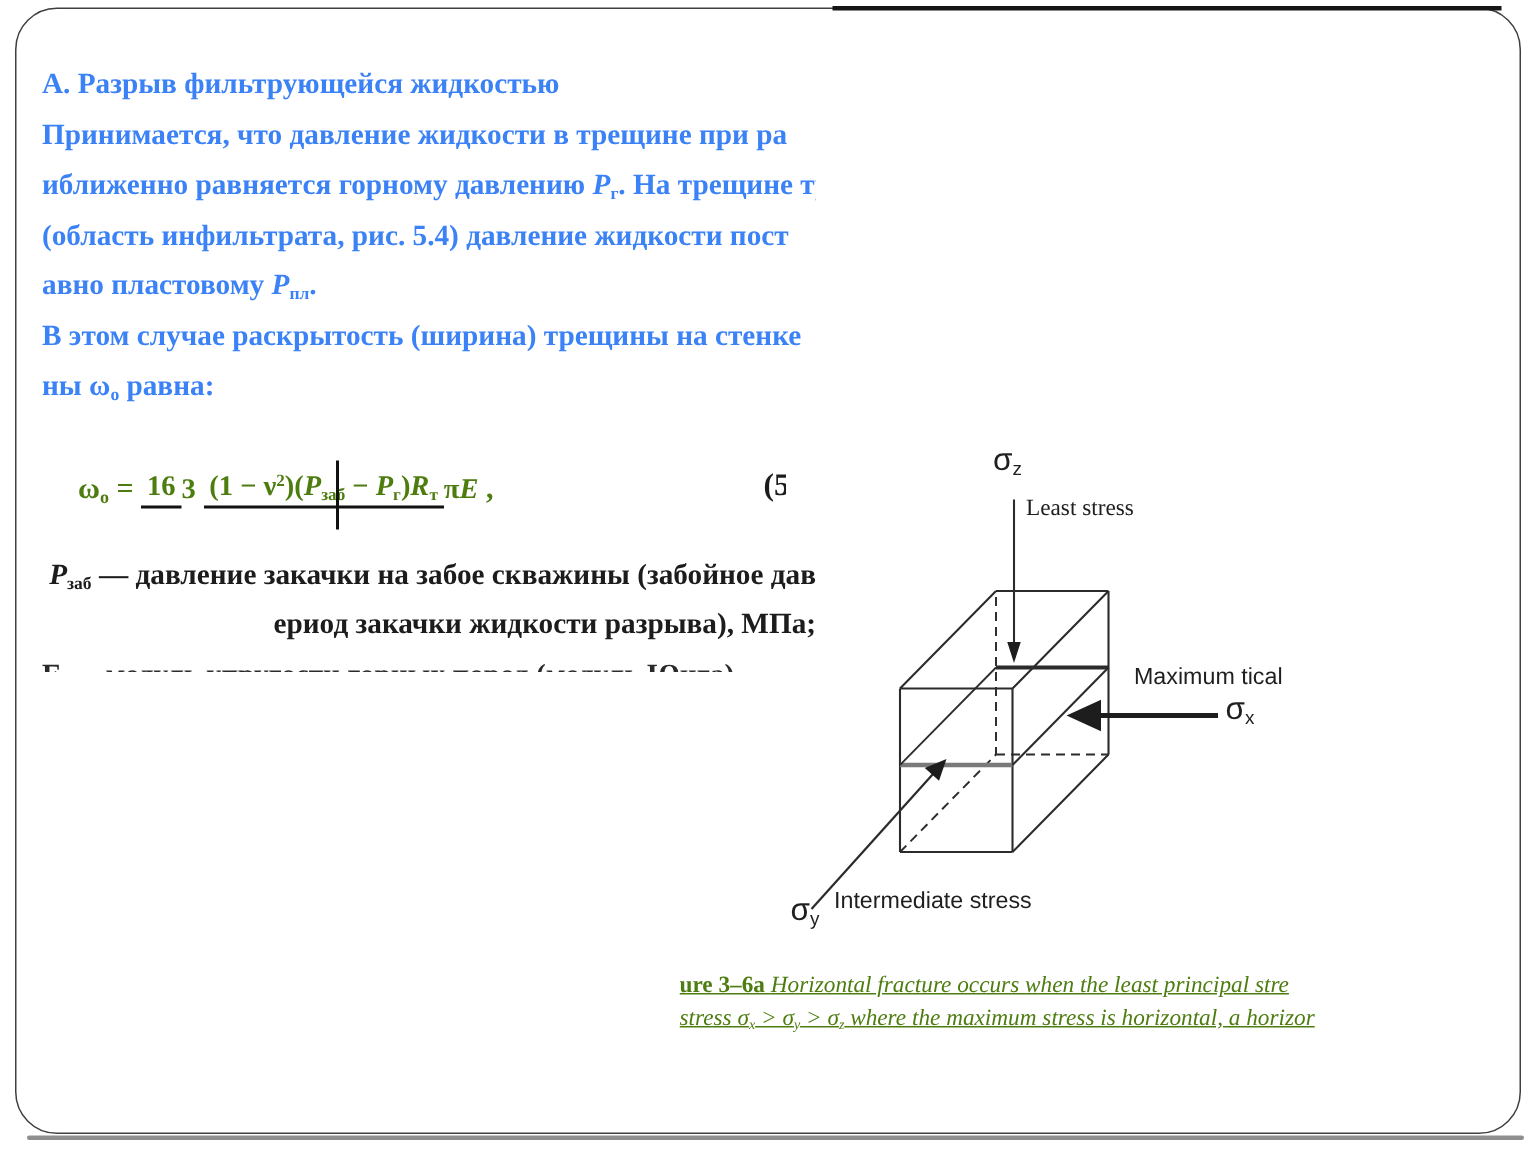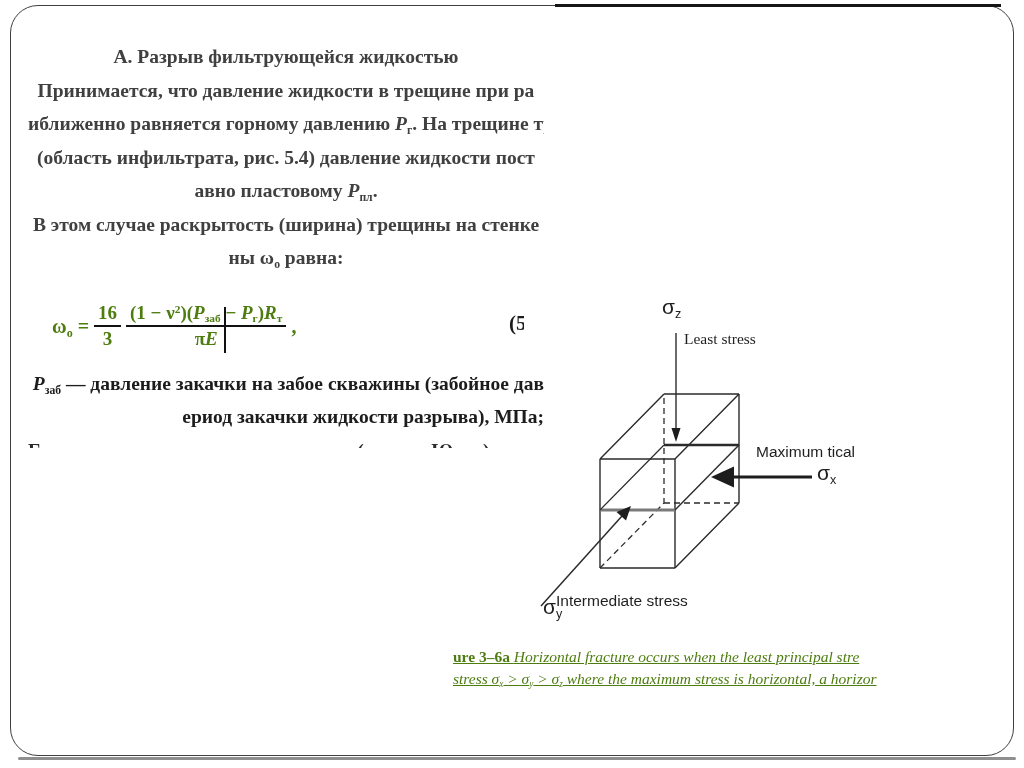--- a/index.html
+++ b/index.html
@@ -11,21 +11,21 @@
   .slide-frame{
     position:absolute;left:10px;top:5px;width:1002px;height:749px;
     border:1.6px solid #3f3f3f;border-radius:28px;background:#ffffff;
   }
   .top-bar{position:absolute;left:555px;top:4px;width:446px;height:3px;background:#161616;}
   .bottom-shadow{position:absolute;left:18px;top:757px;width:998px;height:3px;background:#8f8f8f;border-radius:2px;}
 
   
   .textblock{
     position:absolute;left:28px;top:40px;width:516px;overflow:hidden;
-    font-weight:bold;color:#404040;font-size:19.5px;text-align:center;
+    font-weight:bold;color:#3b82f6;font-size:19.5px;
   }
   .textblock .tline{white-space:nowrap;line-height:33.5px;height:33.5px;}
   .defsblock{
     position:absolute;left:28px;top:367px;width:516px;overflow:hidden;
     font-weight:bold;color:#1c1c1c;font-size:19.5px;
   }
   .defsblock .tline{white-space:nowrap;line-height:33px;height:33px;text-align:right;}
   .clipped-line{
     position:absolute;left:28px;top:440px;width:510px;height:8px;overflow:hidden;
     font-weight:bold;color:#2a2a2a;font-size:19.5px;white-space:nowrap;
@@ -34,21 +34,21 @@
   sub{vertical-align:-0.3em;}
   sup{vertical-align:0.5em;}
   .it{font-style:italic;}
   .bd{font-weight:bold;}
 
   
   .formula{
     position:absolute;left:52px;top:290px;height:72px;display:flex;align-items:center;gap:5px;
     font-weight:bold;color:#4d7c0f;font-size:20px;
   }
-  .frac{display:inline-flex;flex-direction:column;align-items:center;font-size:19px;}
+  .frac{display:inline-flex;flex-direction:row;align-items:center;font-size:19px;}
   .frac .num{padding:0 4px 1px;border-bottom:2px solid #111;white-space:nowrap;}
   .frac .den{padding-top:1px;white-space:nowrap;}
   .text-cursor{position:absolute;left:224px;top:307px;width:2px;height:46px;background:#111;}
   .eq-num{
     position:absolute;left:509px;top:311px;width:15px;height:34px;overflow:hidden;
     font-weight:bold;font-size:21px;color:#1c1c1c;
   }
 
   
   .diag-label{position:absolute;font-family:"Liberation Sans",sans-serif;color:#1f1f1f;white-space:nowrap;}
@@ -128,19 +128,19 @@
   <g>
     <line x1="541" y1="606" x2="622" y2="516" stroke="#2b2b2b" stroke-width="1.5"></line>
     <polygon points="631,506 626,520.5 616.5,512" fill="#1d1d1d"></polygon>
   </g>
 </svg>
 
 <div class="diag-label sigma" style="left:662px;top:295px;"><span>σ</span><sub>z</sub></div>
 <div class="diag-label stress-name" style="left:684px;top:330px;font-family:Liberation Serif, serif;">Least stress</div>
 <div class="diag-label stress-name" style="left:756px;top:443px;">Maximum tical</div>
 <div class="diag-label sigma" style="left:817px;top:461px;"><span>σ</span><sub>x</sub></div>
-<div class="diag-label sigma" style="left:543px;top:595px;"><span>σ</span><sub>y</sub></div>
+<div class="diag-label sigma" style="left:527px;top:595px;"><span>σ</span><sub>y</sub></div>
 <div class="diag-label stress-name" style="left:556px;top:592px;">Intermediate stress</div>
 
 <div class="caption">
   <div class="cline"><span class="bd">ure 3–6a</span><span>   </span><span class="it">Horizontal fracture occurs when the least principal stre</span></div>
   <div class="cline"><span class="it">stress σ</span><sub class="it">x</sub><span class="it"> &gt; σ</span><sub class="it">y</sub><span class="it"> &gt; σ</span><sub class="it">z</sub><span class="it"> where the maximum stress is horizontal, a horizor</span></div>
 </div>
 
 </body></html>

